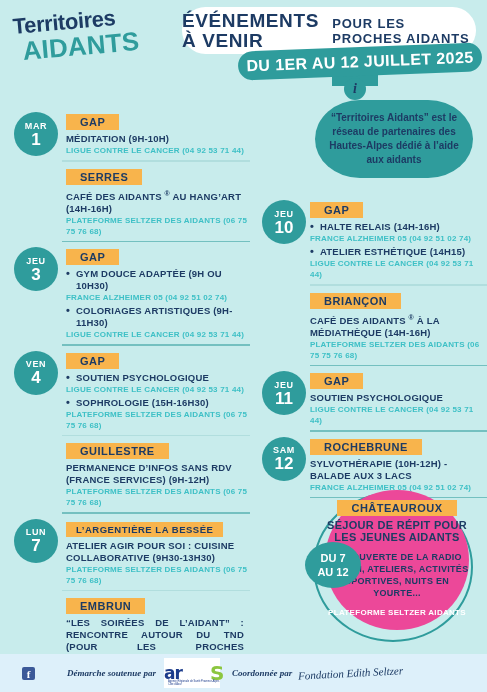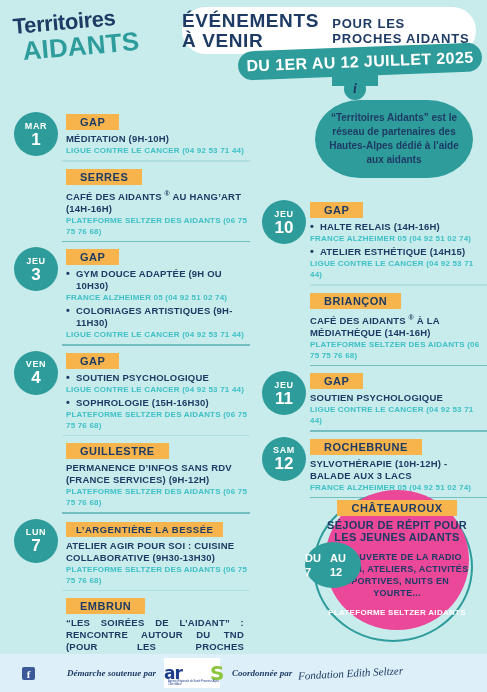--- a/index.html
+++ b/index.html
@@ -116,21 +116,21 @@
     position:absolute;left:20px;top:0px;width:144px;height:140px;border-radius:50%;
     background:#ec4899;text-align:center;
   }
   .circ .pill{margin-top:10px;}
   .circ .line{color:#1d3b64;font-size:11px;font-weight:bold;line-height:12px;letter-spacing:.3px;}
   .circ .line2{color:#1d3b64;font-size:9px;font-weight:bold;line-height:12px;letter-spacing:.3px;margin-top:8px;}
   .circ .line3{color:#ffffff;font-size:8px;font-weight:bold;line-height:11px;letter-spacing:.3px;margin-top:8px;}
   .dutag{
     position:absolute;left:0px;top:52px;width:56px;height:46px;border-radius:50%;
     background:#2f9c9c;color:#ffffff;font-size:11px;font-weight:bold;
-    display:flex;flex-direction:row;align-items:center;justify-content:center;
+    display:flex;flex-direction:column;align-items:center;justify-content:center;
     line-height:14px;
   }
 
   
   .footer{
     position:absolute;left:0;bottom:0;width:487px;height:38px;background:#ddf0fa;
     display:flex;align-items:center;
   }
   .fb-icon{
     width:13px;height:13px;background:#3b5998;border-radius:2px;margin-left:22px;

